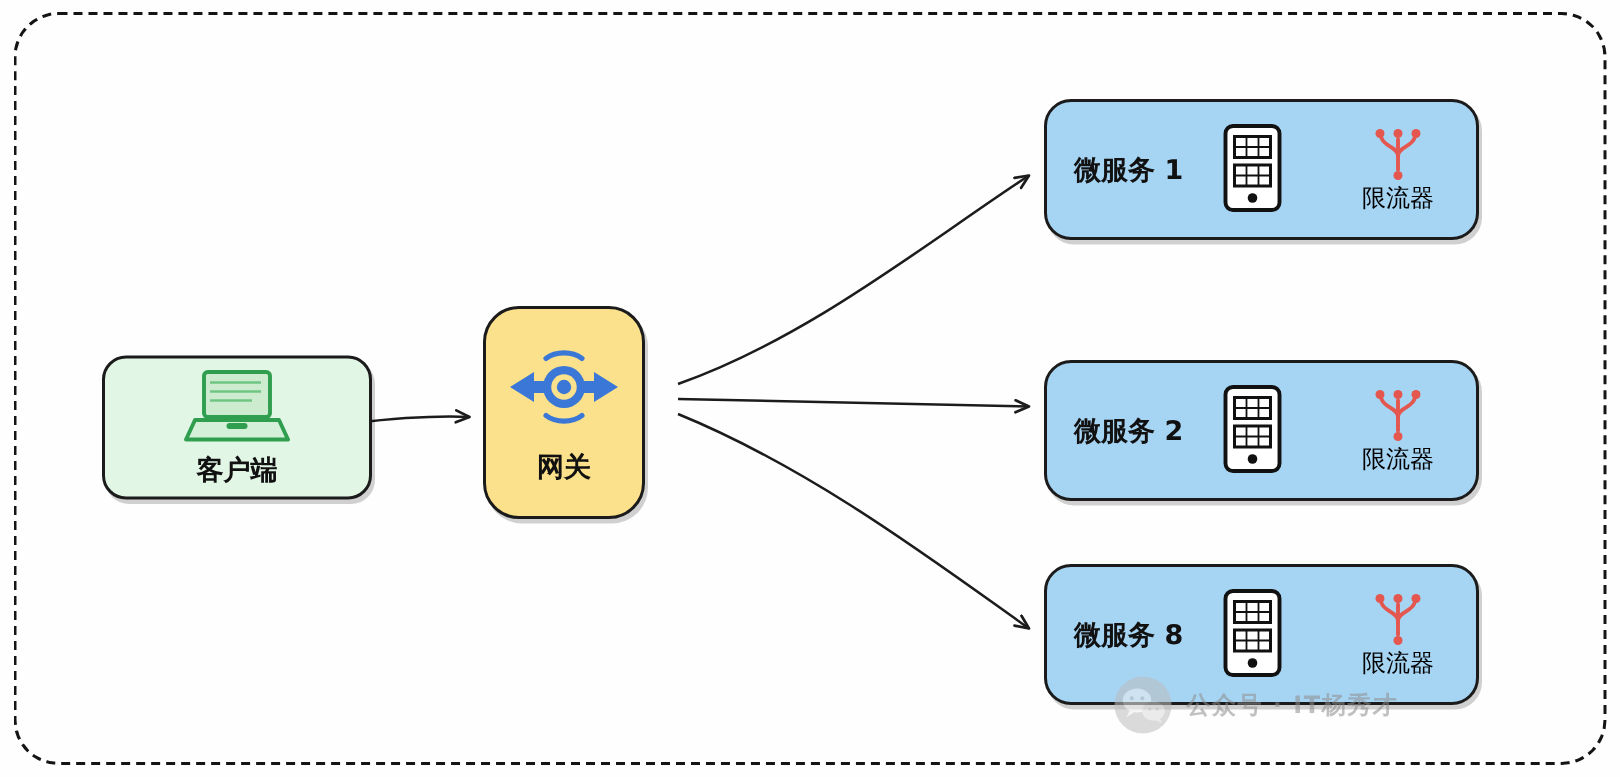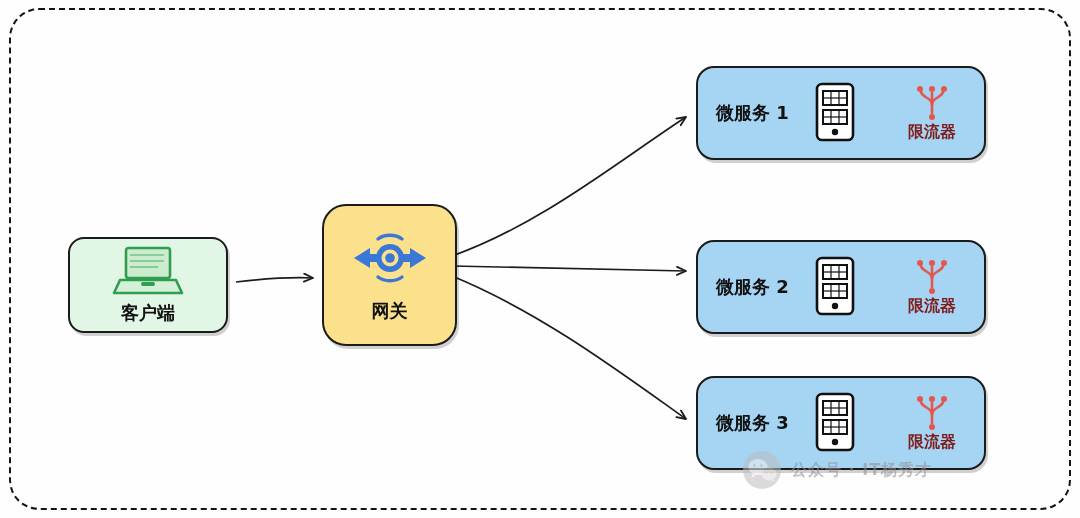--- a/index.html
+++ b/index.html
@@ -20,29 +20,29 @@
   .arrows{position:absolute;left:0;top:0;width:1080px;height:518px;}
   .node{
     position:absolute;
     box-sizing:border-box;
     border:2.3px solid #1b1b1b;
     display:flex;
     align-items:center;
     justify-content:center;
   }
   .client{
-    left:68px;top:237px;width:160px;height:96px;
+    left:68px;top:237px;width:180px;height:96px;
     background:#e2f6e6;
     border-radius:16px;
     flex-direction:column;
     box-shadow:2px 3px 0 rgba(0,0,0,0.18);
   }
   .client .label{font-size:18px;font-weight:700;color:#111;margin-top:2px;}
   .gateway{
-    left:322px;top:204px;width:135px;height:142px;
+    left:322px;top:204px;width:108px;height:142px;
     background:#fbe18b;
     border-radius:24px;
     flex-direction:column;
     box-shadow:2px 3px 0 rgba(0,0,0,0.18);
   }
   .gateway .label{font-size:18px;font-weight:700;color:#111;margin-top:10px;}
   .service{
     left:696px;width:290px;height:94px;
     background:#a6d4f3;
     border-radius:18px;
@@ -57,21 +57,21 @@
   .svc-label{
     font-size:18px;font-weight:700;color:#111;
     width:92px;flex:0 0 auto;
   }
   .server-ic{flex:0 0 auto;margin-left:4px;}
   .limiter{
     margin-left:auto;
     margin-right:10px;
     display:flex;flex-direction:column;align-items:center;
   }
-  .limiter .limiter-label{font-size:16px;font-weight:700;color:#7f1d1d;margin-top:1px;}
+  .limiter .limiter-label{font-size:16px;font-weight:400;color:#000000;margin-top:1px;}
   .watermark{
     position:absolute;
     left:742px;top:450px;
     display:flex;align-items:center;gap:9px;
     opacity:0.55;
   }
   .watermark .wm-text{
     font-size:16px;font-weight:700;color:#8f8f8f;
     letter-spacing:1px;white-space:nowrap;
   }
@@ -172,21 +172,21 @@
         <path d="M22,21 C22,15 31,15 33,9" fill="none" stroke="#e4574f" stroke-width="2.6" stroke-linecap="round"></path>
         <circle cx="10" cy="6" r="3" fill="#e4574f"></circle>
         <circle cx="22" cy="6" r="3" fill="#e4574f"></circle>
         <circle cx="34" cy="6" r="3" fill="#e4574f"></circle>
       </svg>
       <div class="limiter-label">限流器</div>
     </div>
   </div>
 
   <div class="node service s3">
-    <div class="svc-label">微服务 3</div>
+    <div class="svc-label">微服务 8</div>
     <svg class="server-ic" width="46" height="64" viewBox="0 0 46 64">
       <rect x="5" y="3" width="36" height="56" rx="5" fill="#ffffff" stroke="#111" stroke-width="2.6"></rect>
       <rect x="11" y="10" width="24" height="14" fill="none" stroke="#111" stroke-width="2"></rect>
       <line x1="19" y1="10" x2="19" y2="24" stroke="#111" stroke-width="1.2"></line>
       <line x1="27" y1="10" x2="27" y2="24" stroke="#111" stroke-width="1.2"></line>
       <line x1="11" y1="17" x2="35" y2="17" stroke="#111" stroke-width="1.2"></line>
       <rect x="11" y="29" width="24" height="14" fill="none" stroke="#111" stroke-width="2"></rect>
       <line x1="19" y1="29" x2="19" y2="43" stroke="#111" stroke-width="1.2"></line>
       <line x1="27" y1="29" x2="27" y2="43" stroke="#111" stroke-width="1.2"></line>
       <line x1="11" y1="36" x2="35" y2="36" stroke="#111" stroke-width="1.2"></line>

